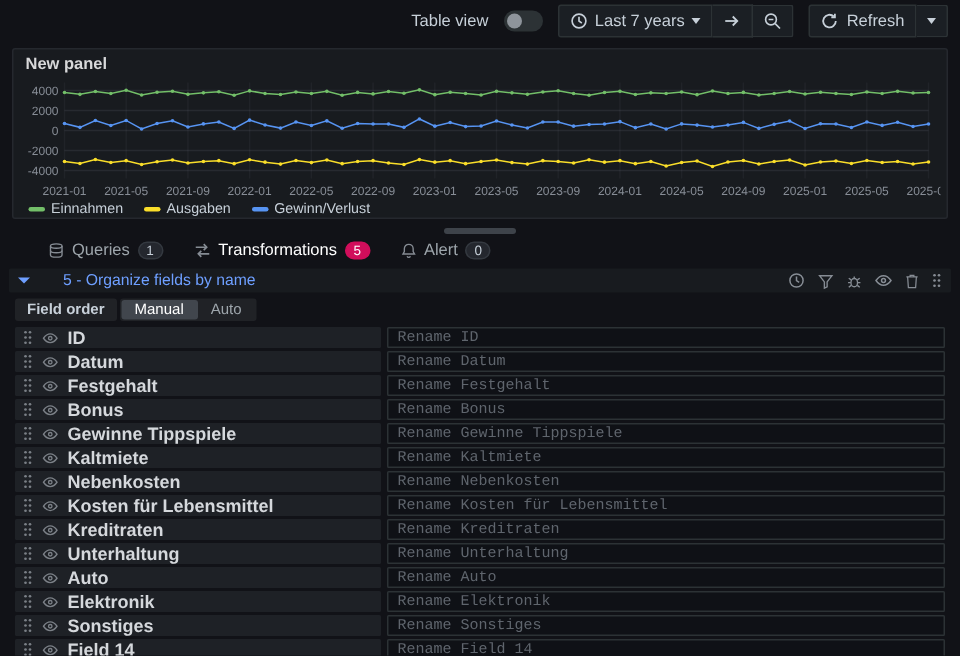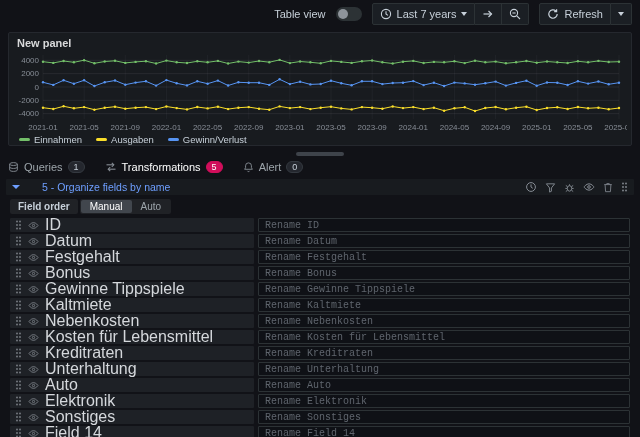--- a/index.html
+++ b/index.html
@@ -25,21 +25,21 @@
   .chart-area{padding:0 4px;height:82px}
   .legend{display:flex;gap:14px;padding:0 10px;font-size:9.5px;align-items:center;height:13px;color:#c7d0d9}
   .legend-item{display:flex;align-items:center;cursor:pointer}
   .dash{width:11px;height:2.5px;border-radius:2px;display:inline-block;margin-right:4px}
 
   
   .splitter{height:8px;display:flex;align-items:center;justify-content:center;cursor:row-resize}
   .splitter-handle{width:48px;height:4px;border-radius:2px;background:#3e434a}
 
   
-  .tabs-bar{height:17px;display:flex;align-items:flex-end;gap:4px;padding:0 0}
+  .tabs-bar{height:17px;display:flex;align-items:flex-end;gap:4px;padding:0 24px}
   .tab{display:flex;align-items:center;gap:5px;padding:0 8px;font-size:11px;color:#9da5ab;height:100%;cursor:pointer}
   .tab.active{color:#fff}
   .tab .ticon{color:#868c94;display:flex}
   .badge{font-size:9px;padding:0 5px;height:12px;line-height:11px;border-radius:7px;background:#24272e;border:1px solid #343940;color:#c7d0d9}
   .badge.red{background:#d10e5b;border-color:#d10e5b;color:#fff}
 
   
   .editor{padding:4px 6px 0}
   .t-header{height:16px;background:#181b1f;display:flex;align-items:center;padding:0 6px;gap:22px;border-radius:1px}
   .t-caret{width:0;height:0;border-left:4px solid transparent;border-right:4px solid transparent;border-top:4.5px solid #6e9fff;display:inline-block;cursor:pointer}
@@ -51,21 +51,21 @@
   .subtabs{display:flex;margin:4px 4px;align-items:center}
   .chip-label{background:#202226;padding:2px 8px;font-size:10px;font-weight:700;color:#c7d0d9;border-radius:2px;height:15px;line-height:11px}
   .radio-group{display:flex;background:#202226;border-radius:2px;margin-left:2px;padding:1px}
   .radio-opt{padding:1px 9px;font-size:10px;color:#9da5ab;border-radius:2px;cursor:pointer;line-height:11px}
   .radio-opt.selected{background:#41464d;color:#fff}
 
   .rows{padding:0 4px}
   .frow{display:flex;gap:4px;margin-bottom:2px;height:14px}
   .fcell{width:244px;background:#1e2126;display:flex;align-items:center;gap:6px;padding:0 5px;border-radius:1px}
   .fcell .icon{color:#7b8087;display:flex;cursor:pointer}
-  .fname{font-size:16px;font-weight:400;color:#d5d8dc;white-space:nowrap}
+  .fname{font-size:12px;font-weight:700;color:#d5d8dc;white-space:nowrap}
   .rninput{flex:1;background:#0f1116;border:1px solid #2c3235;border-radius:1px;color:#c7d0d9;font-size:10px;padding:0 6px;height:14px;font-family:Liberation Mono, monospace}
   .rninput::placeholder{color:#5f656d}
 </style>
 </head>
 <body>
 
 <div class="topbar">
   <span class="tv-label">Table view</span>
   <div class="toggle">
       <div class="knob"></div>

